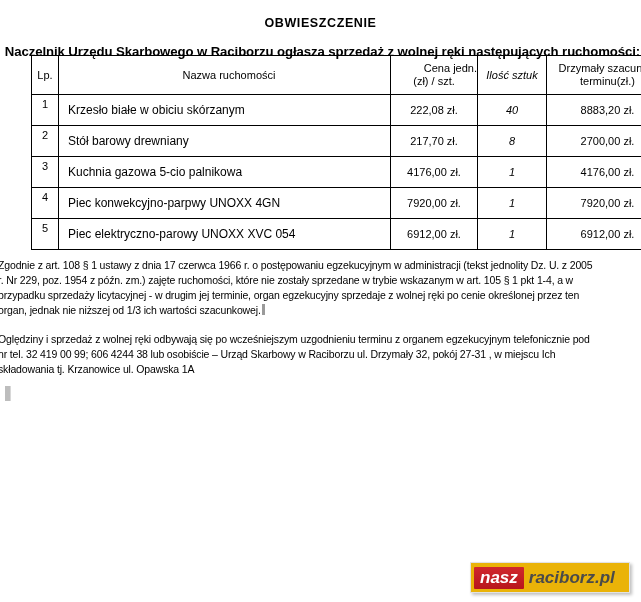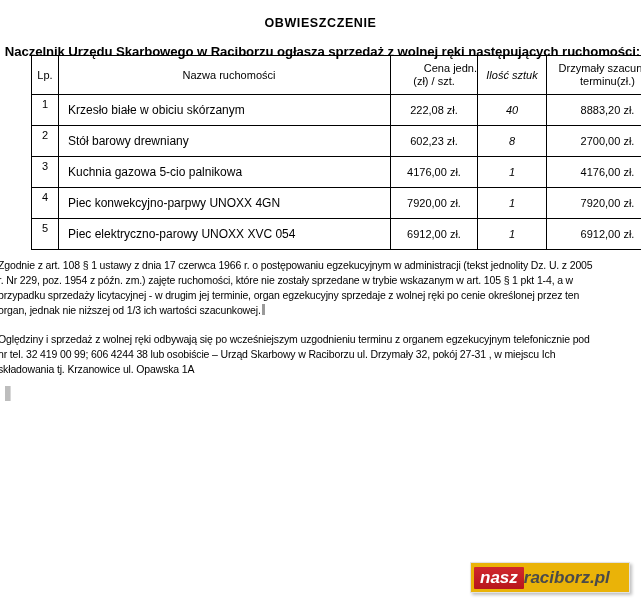--- a/index.html
+++ b/index.html
@@ -156,20 +156,21 @@
     padding: 1px 6px 2px 6px;
     margin-left: 3px;
     line-height: 19px;
     border-radius: 1px;
   }
   .logo-word {
     color: #4a4a4a;
     font-style: italic;
     font-weight: bold;
     font-size: 17px;
+    margin-left: 5px;
     line-height: 19px;
   }
   .logo-dot { color: #c2191f; }
   .logo-tld {
     color: #4a4a4a;
     font-style: italic;
     font-weight: bold;
     font-size: 17px;
     line-height: 19px;
   }
@@ -204,21 +205,21 @@
         <tr>
           <td class="c-lp">1</td>
           <td class="c-name">Krzesło białe w obiciu skórzanym</td>
           <td class="c-price">222,08 zł.</td>
           <td class="c-qty">40</td>
           <td class="c-val">8883,20 zł.</td>
         </tr>
         <tr>
           <td class="c-lp">2</td>
           <td class="c-name">Stół barowy drewniany</td>
-          <td class="c-price">602,23 zł.</td>
+          <td class="c-price">217,70 zł.</td>
           <td class="c-qty">8</td>
           <td class="c-val">2700,00 zł.</td>
         </tr>
         <tr>
           <td class="c-lp">3</td>
           <td class="c-name">Kuchnia gazowa 5-cio palnikowa</td>
           <td class="c-price">4176,00 zł.</td>
           <td class="c-qty">1</td>
           <td class="c-val">4176,00 zł.</td>
         </tr>

